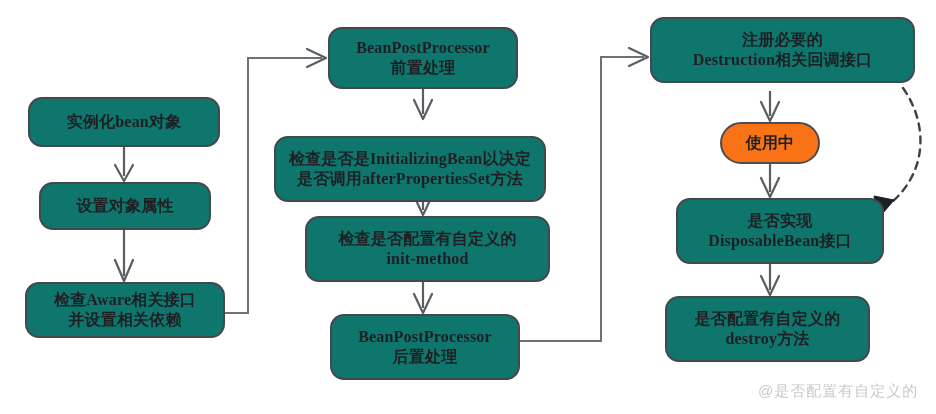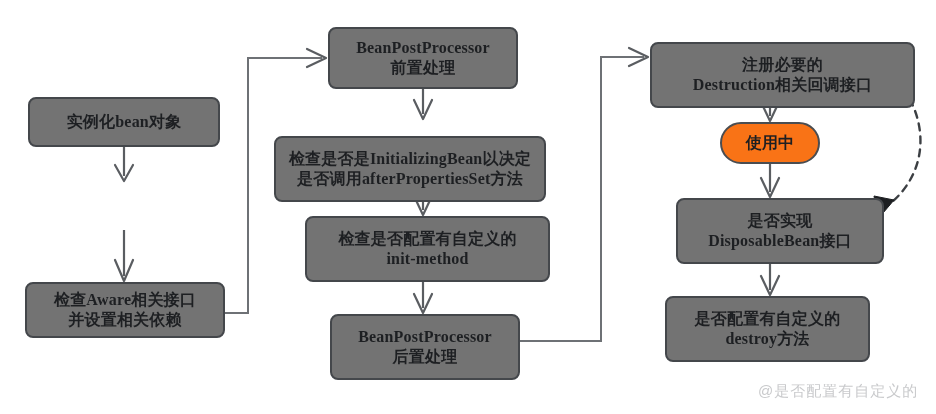--- a/index.html
+++ b/index.html
@@ -23,22 +23,22 @@
     left: 0;
     top: 0;
     width: 936px;
     height: 414px;
     pointer-events: none;
   }
   .node {
     position: absolute;
     box-sizing: border-box;
     border: 2px solid #44474b;
-    border-radius: 8px;
-    background: #737373;
+    border-radius: 14px;
+    background: #0f766e;
     display: flex;
     align-items: center;
     justify-content: center;
     text-align: center;
     color: #1d1f22;
     font-weight: 700;
     line-height: 1.22;
     letter-spacing: .2px;
     z-index: 2;
   }
@@ -122,20 +122,23 @@
     <g>
       <path d="M903,88 C929,125 928,175 886,207" fill="none" stroke="#3c3f43" stroke-width="2.4" stroke-dasharray="7 6" stroke-linecap="round"></path>
       <path d="M894,200 L878,219 L874,196 Z" fill="#1d1f22" stroke="#1d1f22" stroke-width="1"></path>
     </g>
   </svg>
 
   <div class="node" style="left:28px;top:97px;width:192px;height:50px;font-size:16px;">
     <span class="txt">实例化bean对象</span>
   </div>
 
+  <div class="node" style="left:39px;top:182px;width:172px;height:48px;font-size:16px;">
+    <span class="txt">设置对象属性</span>
+  </div>
 
   <div class="node" style="left:25px;top:282px;width:200px;height:56px;font-size:16px;">
     <span class="txt">检查Aware相关接口
 并设置相关依赖</span>
   </div>
 
   <div class="node" style="left:328px;top:27px;width:190px;height:62px;font-size:16px;">
     <span class="txt">BeanPostProcessor
 前置处理</span>
   </div>
@@ -148,21 +151,21 @@
   <div class="node" style="left:305px;top:216px;width:245px;height:66px;font-size:16px;">
     <span class="txt">检查是否配置有自定义的
 init-method</span>
   </div>
 
   <div class="node" style="left:330px;top:314px;width:190px;height:66px;font-size:16px;">
     <span class="txt">BeanPostProcessor
 后置处理</span>
   </div>
 
-  <div class="node" style="left:650px;top:42px;width:265px;height:66px;font-size:16px;">
+  <div class="node" style="left:650px;top:17px;width:265px;height:66px;font-size:16px;">
     <span class="txt">注册必要的
 Destruction相关回调接口</span>
   </div>
 
   <div class="node pill" style="left:720px;top:122px;width:100px;height:42px;font-size:16px;">
     <span class="txt">使用中</span>
   </div>
 
   <div class="node" style="left:676px;top:198px;width:208px;height:66px;font-size:16px;">
     <span class="txt">是否实现

